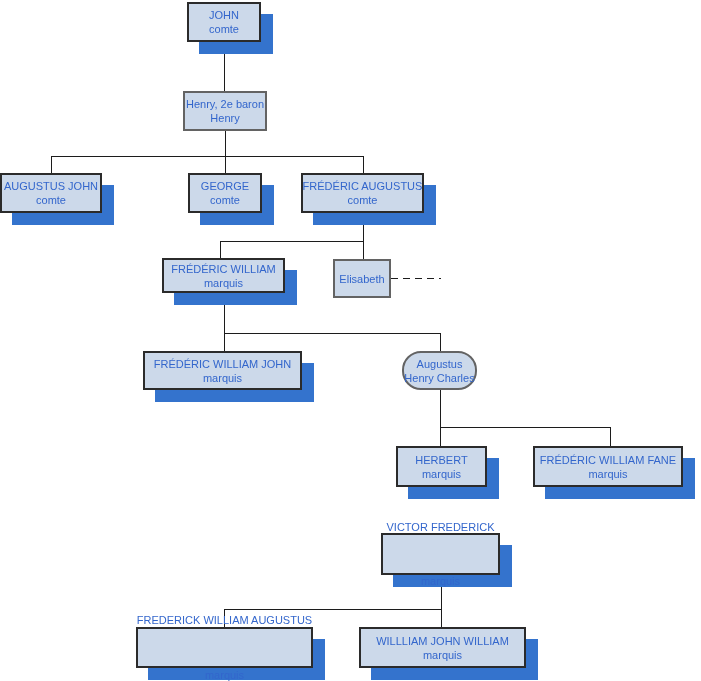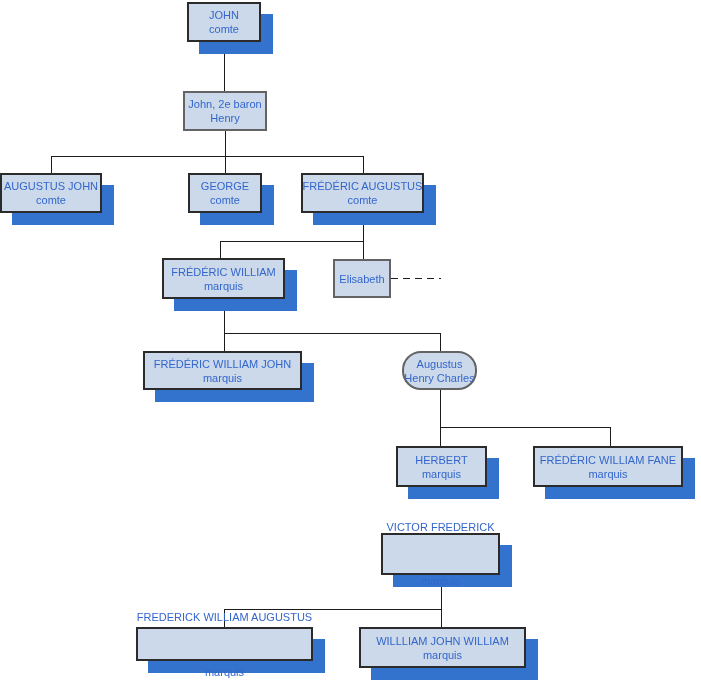--- a/index.html
+++ b/index.html
@@ -60,40 +60,40 @@
   <div class="vline" style="left:441px;top:575px;height:52px;"></div>
   <div class="hline" style="left:224px;top:609px;width:218px;"></div>
   <div class="vline" style="left:224px;top:609px;height:18px;"></div>
 
   <div class="node shadowed" style="left:187px;top:2px;width:74px;height:40px;text-align:center;">
     <div class="l1">JOHN</div>
     <div class="l2">comte</div>
   </div>
 
   <div class="node plain" style="left:183px;top:91px;width:84px;height:40px;">
-    <div class="l1">John, 2e baron</div>
+    <div class="l1">Henry, 2e baron</div>
     <div class="l2">Henry</div>
   </div>
 
   <div class="node shadowed" style="left:0px;top:173px;width:102px;height:40px;">
     <div class="l1">AUGUSTUS JOHN</div>
     <div class="l2">comte</div>
   </div>
 
   <div class="node shadowed" style="left:188px;top:173px;width:74px;height:40px;">
     <div class="l1">GEORGE</div>
     <div class="l2">comte</div>
   </div>
 
   <div class="node shadowed" style="left:301px;top:173px;width:123px;height:40px;">
     <div class="l1">FRÉDÉRIC AUGUSTUS</div>
     <div class="l2">comte</div>
   </div>
 
-  <div class="node shadowed" style="left:162px;top:258px;width:123px;height:41px;">
+  <div class="node shadowed" style="left:162px;top:258px;width:123px;height:35px;">
     <div class="l1">FRÉDÉRIC WILLIAM</div>
     <div class="l2">marquis</div>
   </div>
 
   <div class="node plain" style="left:333px;top:259px;width:58px;height:39px;">
     <div class="l1">Elisabeth</div>
 
   </div>
 
 
@@ -115,21 +115,21 @@
   <div class="node shadowed" style="left:533px;top:446px;width:150px;height:41px;text-align:right;">
     <div class="l1">FRÉDÉRIC WILLIAM FANE</div>
     <div class="l2">marquis</div>
   </div>
 
   <div class="node shadowed" style="left:381px;top:533px;width:119px;height:42px;gap:40px;">
     <div class="l1">VICTOR FREDERICK</div>
     <div class="l2">marquis</div>
   </div>
 
-  <div class="node shadowed" style="left:136px;top:627px;width:177px;height:34px;gap:41px;">
+  <div class="node shadowed" style="left:136px;top:627px;width:177px;height:41px;gap:41px;">
     <div class="l1">FREDERICK WILLIAM AUGUSTUS</div>
     <div class="l2">marquis</div>
   </div>
 
   <div class="node shadowed" style="left:359px;top:627px;width:167px;height:41px;">
     <div class="l1">WILLLIAM JOHN WILLIAM</div>
     <div class="l2">marquis</div>
   </div>
 
 </div>

